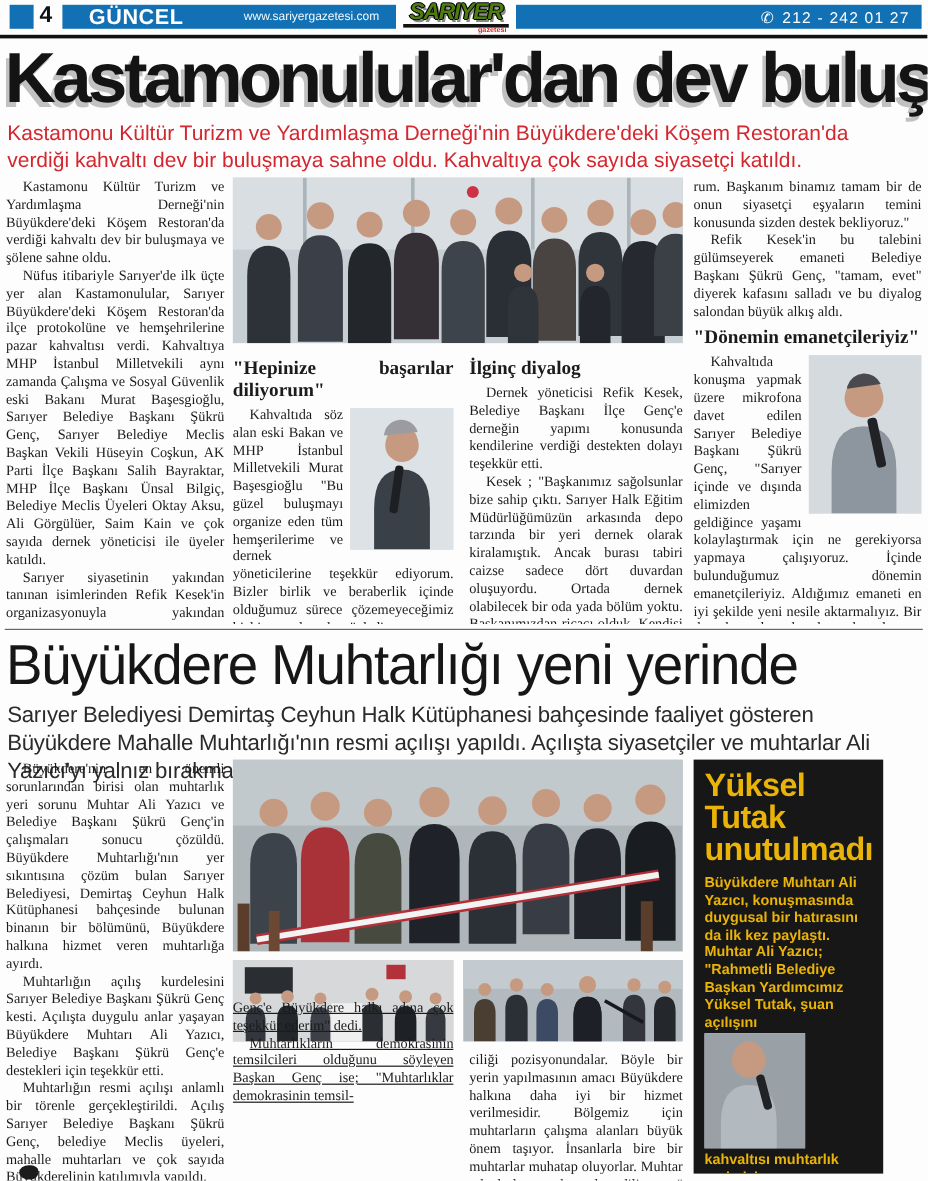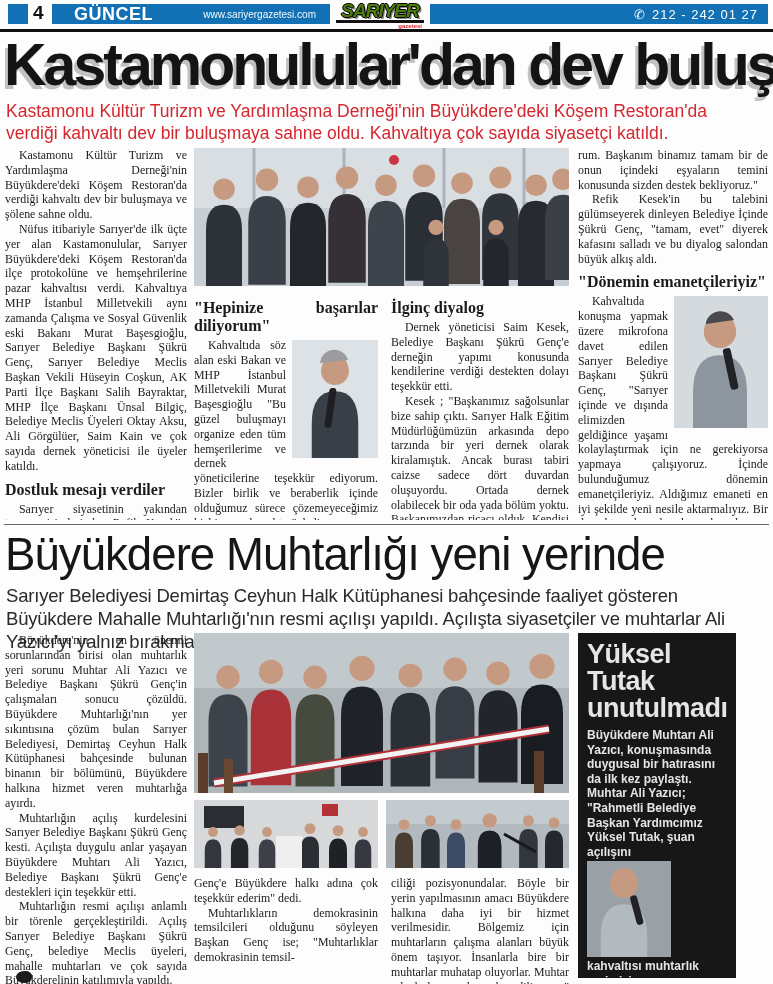--- a/index.html
+++ b/index.html
@@ -47,28 +47,28 @@
   .wrapimg-l{float:left;margin:2px 8px 2px 0;}
   
   .sep{position:absolute;left:4px;top:524px;width:765px;height:1px;background:#666;}
   
   .a2-headline{position:absolute;left:5px;top:528px;width:766px;
     font:normal 47px "Liberation Sans",sans-serif;letter-spacing:-1px;color:#161616;
     line-height:52px;white-space:nowrap;transform:scaleX(.97);transform-origin:left;}
   .a2-deck{position:absolute;left:6px;top:584px;width:756px;
     font:18.5px "Liberation Sans",sans-serif;color:#2a2a2a;line-height:23px;letter-spacing:-.2px;}
   .a2-c1{left:5px;top:633px;width:182px;height:351px;}
-  .a2-c2{left:194px;top:876px;width:184px;height:108px;}
+  .a2-c2{left:194px;top:832px;width:184px;height:108px;text-decoration:underline;}
   .a2-c3{left:391px;top:876px;width:178px;height:108px;}
   .ph-ribbon{position:absolute;left:194px;top:633px;width:375px;height:160px;}
   .ph-indoor{position:absolute;left:194px;top:800px;width:184px;height:68px;}
   .ph-speech{position:absolute;left:386px;top:800px;width:183px;height:68px;}
   
   .sidebar{position:absolute;left:578px;top:633px;width:158px;height:345px;background:#171717;
-    color:#e5e5e5;box-sizing:border-box;padding:8px 9px;overflow:hidden;
+    color:#eab308;box-sizing:border-box;padding:8px 9px;overflow:hidden;
     font:bold 12px "Liberation Sans",sans-serif;line-height:14.6px;}
   .sidebar h2{margin:0 0 6px;font:bold 27px "Liberation Sans",sans-serif;line-height:27px;letter-spacing:-.5px;}
   .sidebar p{margin:0;text-indent:10px;}
   .sidebar p.noind{text-indent:0;}
   .fold{position:absolute;left:16px;top:971px;width:16px;height:12px;background:#1c1c1c;border-radius:50% 40% 45% 50%;}
 </style>
 </head>
 <body>
 
 <svg width="0" height="0" style="position:absolute" aria-hidden="true">
@@ -122,21 +122,20 @@
     <use href="#person" transform="translate(318,24) scale(1.2)" style="color:#262a30"></use>
     <use href="#person" transform="translate(345,18) scale(1.2)" style="color:#3b4046"></use>
     <use href="#person" transform="translate(225,70) scale(0.85)" style="color:#2f343b"></use>
     <use href="#person" transform="translate(285,70) scale(0.85)" style="color:#23262c"></use>
   </svg>
 </div>
 
 <div class="col a1-c1">
   <p>Kastamonu Kültür Turizm ve Yardımlaşma Derneği'nin Büyükdere'deki Köşem Restoran'da verdiği kahvaltı dev bir buluşmaya ve şölene sahne oldu.</p>
   <p>Nüfus itibariyle Sarıyer'de ilk üçte yer alan Kastamonulular, Sarıyer Büyükdere'deki Köşem Restoran'da ilçe protokolüne ve hemşehrilerine pazar kahvaltısı verdi. Kahvaltıya MHP İstanbul Milletvekili aynı zamanda Çalışma ve Sosyal Güvenlik eski Bakanı Murat Başesgioğlu, Sarıyer Belediye Başkanı Şükrü Genç, Sarıyer Belediye Meclis Başkan Vekili Hüseyin Coşkun, AK Parti İlçe Başkanı Salih Bayraktar, MHP İlçe Başkanı Ünsal Bilgiç, Belediye Meclis Üyeleri Oktay Aksu, Ali Görgülüer, Saim Kain ve çok sayıda dernek yöneticisi ile üyeler katıldı.</p>
-  <h3>Dostluk mesajı verdiler</h3>
   <p>Sarıyer siyasetinin yakından tanınan isimlerinden Refik Kesek'in organizasyonuyla yakından ilgilendiği kahvaltıda, bir de sürpriz yaşandı. Sarıyer Belediye Meclisi'nin AK Partili üyesi Saim Kain ile CHP'li üyesi Ali Görgülüer beraber yönetiminde bulundukları dernek temsilcileriyle birlikte sahneye çıkarak el ele tutuştu ve birlik mesajı verdi. Dernek yöneticileriyle beraber</p>
 </div>
 
 <div class="col a1-c2">
   <h3>"Hepinize başarılar diliyorum"</h3>
   <div>
     <span class="photo wrapimg-r" style="display:block;width:86px;height:118px">
       <svg viewBox="0 0 86 118" preserveAspectRatio="none">
         <rect width="86" height="118" fill="#dde2e6"></rect>
         <use href="#person" transform="translate(12,14) scale(1.55)" style="color:#3a4047"></use>
@@ -144,27 +143,27 @@
         <path d="M40 10 a14 14 0 0 1 16 10 l-28 3 a14 14 0 0 1 12 -13z" fill="#9b9ba0"></path>
         <rect x="36" y="48" width="7" height="40" rx="3" transform="rotate(8 40 60)" fill="#1d1f23"></rect>
       </svg>
     </span>
     <p>Kahvaltıda söz alan eski Bakan ve MHP İstanbul Milletvekili Murat Başesgioğlu "Bu güzel buluşmayı organize eden tüm hemşerilerime ve dernek yöneticilerine teşekkür ediyorum. Bizler birlik ve beraberlik içinde olduğumuz sürece çözemeyeceğimiz hiçbir mesele yoktur" dedi.</p>
   </div>
 </div>
 
 <div class="col a1-c3">
   <h3>İlginç diyalog</h3>
-  <p>Dernek yöneticisi Saim Kesek, Belediye Başkanı Şükrü Genç'e derneğin yapımı konusunda kendilerine verdiği destekten dolayı teşekkür etti.</p>
+  <p>Dernek yöneticisi Refik Kesek, Belediye Başkanı İlçe Genç'e derneğin yapımı konusunda kendilerine verdiği destekten dolayı teşekkür etti.</p>
   <p>Kesek ; "Başkanımız sağolsunlar bize sahip çıktı. Sarıyer Halk Eğitim Müdürlüğümüzün arkasında depo tarzında bir yeri dernek olarak kiralamıştık. Ancak burası tabiri caizse sadece dört duvardan oluşuyordu. Ortada dernek olabilecek bir oda yada bölüm yoktu. Başkanımızdan ricacı olduk. Kendisi hemen talimatı verdi ve orada birkaç hafta içinde güzel bir yerimiz olacak. Başkanımıza hem çok teşekkür ediyorum hem de buradan bir ricamızı iletiyo-</p>
 </div>
 
 <div class="col a1-c4">
-  <p class="noind">rum. Başkanım binamız tamam bir de onun içindeki eşyaların temini konusunda sizden destek bekliyoruz."</p>
-  <p>Refik Kesek'in bu talebini gülümseyerek dinleyen Belediye İçinde Şükrü Genç, "tamam, evet" diyerek kafasını salladı ve bu diyalog salondan büyük alkış aldı.</p>
+  <p class="noind">rum. Başkanım binamız tamam bir de onun siyasetçi eşyaların temini konusunda sizden destek bekliyoruz."</p>
+  <p>Refik Kesek'in bu talebini gülümseyerek emaneti Belediye Başkanı Şükrü Genç, "tamam, evet" diyerek kafasını salladı ve bu diyalog salondan büyük alkış aldı.</p>
   <h3>"Dönemin emanetçileriyiz"</h3>
   <div>
     <span class="photo wrapimg-r" style="display:block;width:94px;height:132px">
       <svg viewBox="0 0 94 132" preserveAspectRatio="none">
         <rect width="94" height="132" fill="#d4dade"></rect>
         <use href="#person" transform="translate(10,16) scale(1.8)" style="color:#8d969e"></use>
         <circle cx="46" cy="32" r="15" fill="#c69a80"></circle>
         <path d="M32 26 a15 15 0 0 1 28 -2 l-28 4z" fill="#4a4a4e"></path>
         <rect x="52" y="52" width="8" height="42" rx="3" transform="rotate(-12 56 70)" fill="#202226"></rect>
       </svg>

